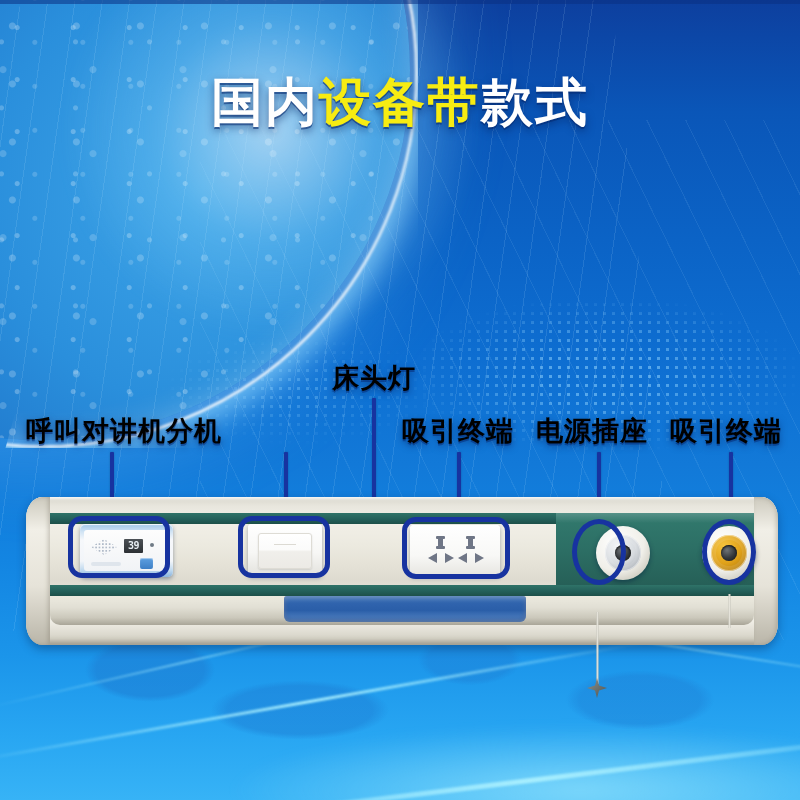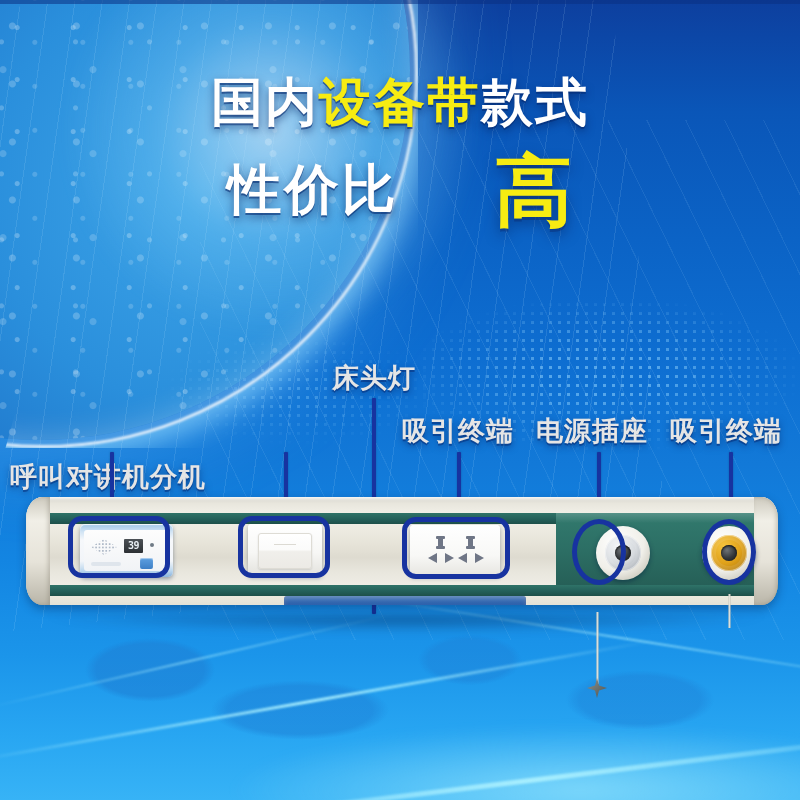--- a/index.html
+++ b/index.html
@@ -132,41 +132,41 @@
   }
   .hl-gao{
     font-size:78px;font-weight:700;color:#f7ec12;
     text-shadow:0 3px 0 rgba(10,45,115,.45), 0 6px 14px rgba(3,30,90,.55);
     position:relative;top:2px;
   }
 
   
   .label{
     position:absolute;
-    font-size:27px;font-weight:700;color:#e5e5e5;letter-spacing:1px;
+    font-size:27px;font-weight:700;color:#000000;letter-spacing:1px;
     white-space:nowrap;
     text-shadow:0 2px 0 rgba(8,45,120,.55), 0 3px 7px rgba(3,30,90,.55);
   }
   .leader{
     position:absolute;width:4px;background:#1733a0;border-radius:1px;
     box-shadow:0 0 2px rgba(0,0,0,.25);
   }
 
   
   .hl-box{
     position:absolute;border:5px solid #1733a0;border-radius:14px;
     box-sizing:border-box;pointer-events:none;
   }
   .hl-ellipse{
     position:absolute;border:5px solid #1733a0;border-radius:50%;
     box-sizing:border-box;pointer-events:none;
   }
 
   
-  .panel-wrap{position:absolute;left:26px;top:497px;width:752px;height:108px;border-radius:8px;}
+  .panel-wrap{position:absolute;left:26px;top:497px;width:752px;height:148px;border-radius:8px;}
   .panel-shadow{
     position:absolute;left:10px;top:118px;width:740px;height:18px;
     background:radial-gradient(ellipse at 50% 0%, rgba(0,20,60,.45), rgba(0,20,60,0) 70%);
     filter:blur(4px);
   }
   .panel{
     position:absolute;inset:0;border-radius:16px/22px;
     background:linear-gradient(to bottom,
       #d8d6cc 0%, #e8e6dd 6%, #f2f0e8 16%, #eceae0 32%,
       #e6e3d8 44%, #dedbd0 56%, #e9e7de 70%, #f0eee6 84%, #d5d2c6 96%, #bdb9ac 100%);
@@ -336,27 +336,23 @@
   <div class="worldmap"></div>
   <div class="streak c"></div>
   <div class="streak d"></div>
   <div class="streak a"></div>
   <div class="bottom-glow"></div>
   <div class="streak b"></div>
   <div class="topbar"></div>
 
   <div class="headline">
     <div class="hl-line1"><span>国内</span><span class="hl-accent">设备带</span><span>款式</span></div>
-    <div class="hl-line2">
-      <span class="hl-xjb">性价比</span>
-      <span class="hl-gao">高</span>
-    </div>
   </div>
 
-  <div class="label" style="left:10px;top:413px;margin-top:46px;">呼叫对讲机分机</div>
+  <div class="label" style="left:26px;top:413px;">呼叫对讲机分机</div>
   <div class="label" style="left:332px;top:360px;">床头灯</div>
   <div class="label" style="left:402px;top:413px;">吸引终端</div>
   <div class="label" style="left:536px;top:413px;">电源插座</div>
   <div class="label" style="left:670px;top:413px;text-align:center;">吸引终端</div>
 
   <div class="leader" style="left:110px;top:452px;height:68px;"></div>
   <div class="leader" style="left:284px;top:452px;height:68px;"></div>
   <div class="leader" style="left:372px;top:398px;height:216px;"></div>
   <div class="leader" style="left:457px;top:452px;height:68px;"></div>
   <div class="leader" style="left:597px;top:452px;height:68px;"></div>

